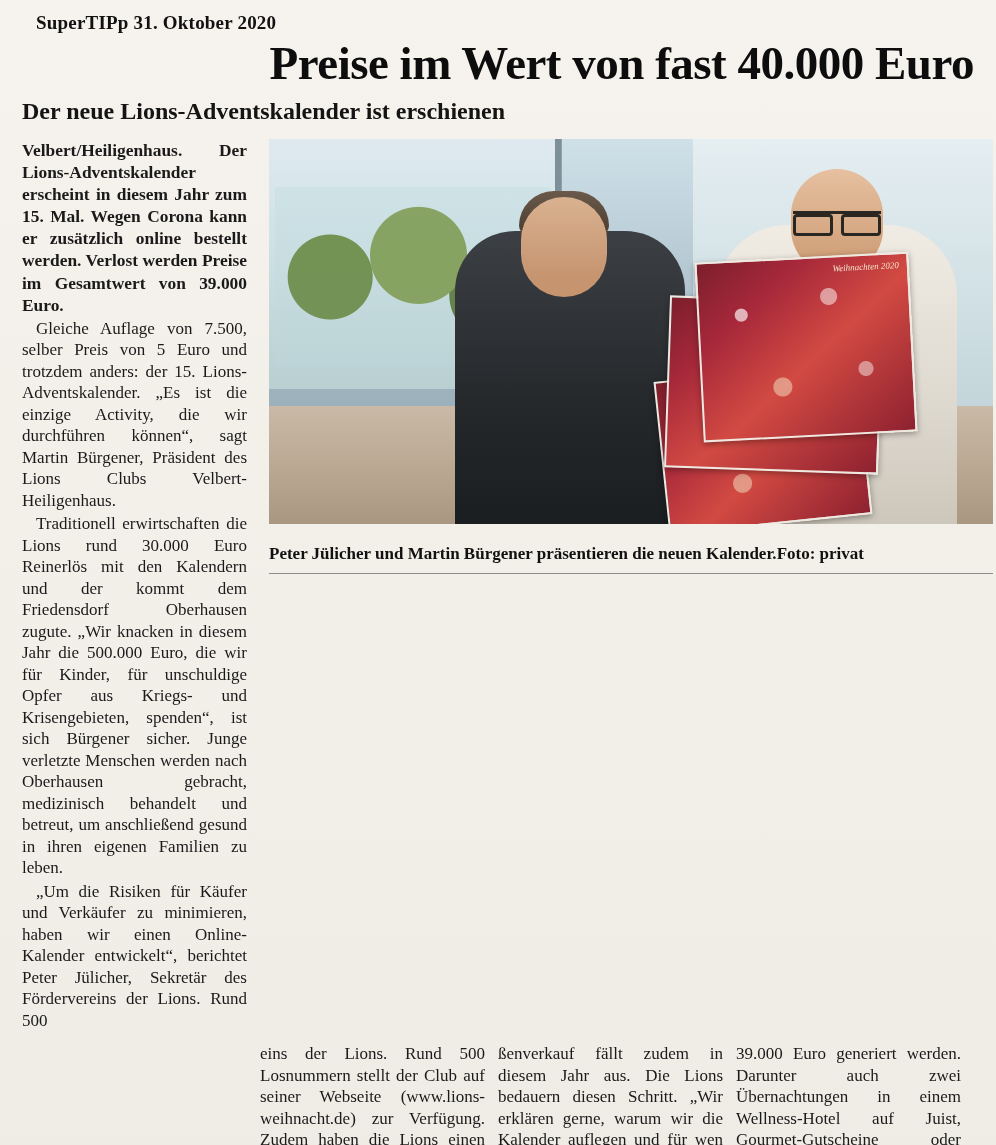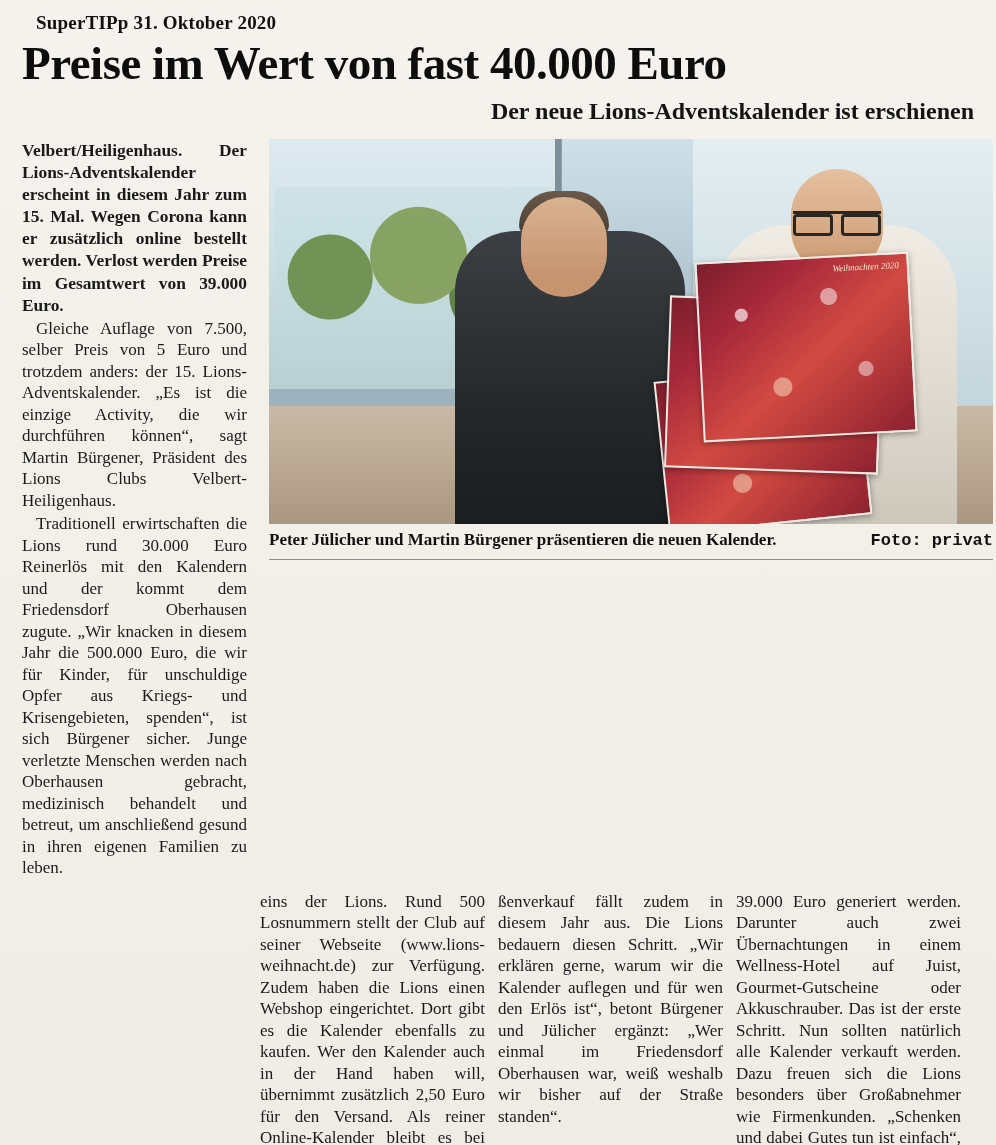--- a/index.html
+++ b/index.html
@@ -33,31 +33,31 @@
   .masthead {
     font-family: "Liberation Serif", serif;
     font-weight: bold;
     font-size: 19px;
     letter-spacing: 0.2px;
     margin: 2px 0 2px 14px;
     color: #111;
   }
 
   .headline {
-    text-align: left;
+    text-align: right;
     font-family: "Liberation Serif", serif;
     font-weight: bold;
     font-size: 47px;
     line-height: 1.02;
     margin: 6px 0 2px 0;
     letter-spacing: -0.5px;
     color: #0d0d0d;
   }
   .subheadline {
-    text-align: right;
+    text-align: left;
     font-family: "Liberation Serif", serif;
     font-size: 24px;
     margin: 10px 0 14px 0;
     color: #141414;
   }
   .col {
     width: 225px;
     flex: 0 0 225px;
   }
   .col.first { width: 225px; flex: 0 0 225px; }
@@ -183,29 +183,28 @@
       radial-gradient(circle at 38% 72%, rgba(245,230,200,.5) 0 9px, transparent 10px);
   }
   .cal-title {
     position: absolute; right: 8px; top: 6px;
     color: #f4e3c8; font-size: 9px; font-style: italic;
     font-family: "Liberation Serif", serif;
   }
 
   .caption {
     display: flex;
-    justify-content: space-between;
     align-items: baseline;
     width: 724px;
-    margin-top: 6px;
+    margin-top: 20px;
     font-weight: bold;
     font-size: 17px;
     color: #111;
   }
-  .caption .credit { font-weight: bold; font-family: Liberation Mono, monospace; }
+  .caption .credit { font-weight: bold; }
 
   .rule {
     width: 100%;
     border: 0;
     border-top: 1px solid #8d8d8d;
     margin: 9px 0 9px 0;
   }
 
   .bottom {
     display: flex;
@@ -225,20 +224,21 @@
 
   <h1 class="headline">Preise im Wert von fast 40.000 Euro</h1>
   <h2 class="subheadline">Der neue Lions-Adventskalender ist erschienen</h2>
 
   <div class="topblock">
 
     <div class="col first">
       <p class="lead">Velbert/Heiligenhaus. Der Lions-Adventskalender erscheint in diesem Jahr zum 15. Mal. Wegen Corona kann er zusätzlich online bestellt werden. Verlost werden Preise im Gesamtwert von 39.000 Euro.</p>
       <p>Gleiche Auflage von 7.500, selber Preis von 5 Euro und trotzdem anders: der 15. Lions-Adventskalender. „Es ist die einzige Activity, die wir durchführen können“, sagt Martin Bürgener, Präsident des Lions Clubs Velbert-Heiligenhaus.</p>
       <p>Traditionell erwirtschaften die Lions rund 30.000 Euro Reinerlös mit den Kalendern und der kommt dem Friedensdorf Oberhausen zugute. „Wir knacken in diesem Jahr die 500.000 Euro, die wir für Kinder, für unschuldige Opfer aus Kriegs- und Krisengebieten, spenden“, ist sich Bürgener sicher. Junge verletzte Menschen werden nach Oberhausen gebracht, medizinisch behandelt und betreut, um anschließend gesund in ihren eigenen Familien zu leben.</p>
+      <p>„Um die Risiken für Käufer und Verkäufer zu minimieren, haben wir einen Online-Kalender entwickelt“, berichtet Peter Jülicher, Sekretär des Fördervereins der Lions. Rund 500</p>
     </div>
 
     <div class="photo-wrap">
       <div class="photo">
         <div class="ph-bg"></div>
         <div class="ph-window"></div>
         <div class="ph-trees"></div>
         <div class="ph-frame-v" style="left:286px"></div>
         <div class="ph-wallR"></div>
         <div class="ph-table"></div>

